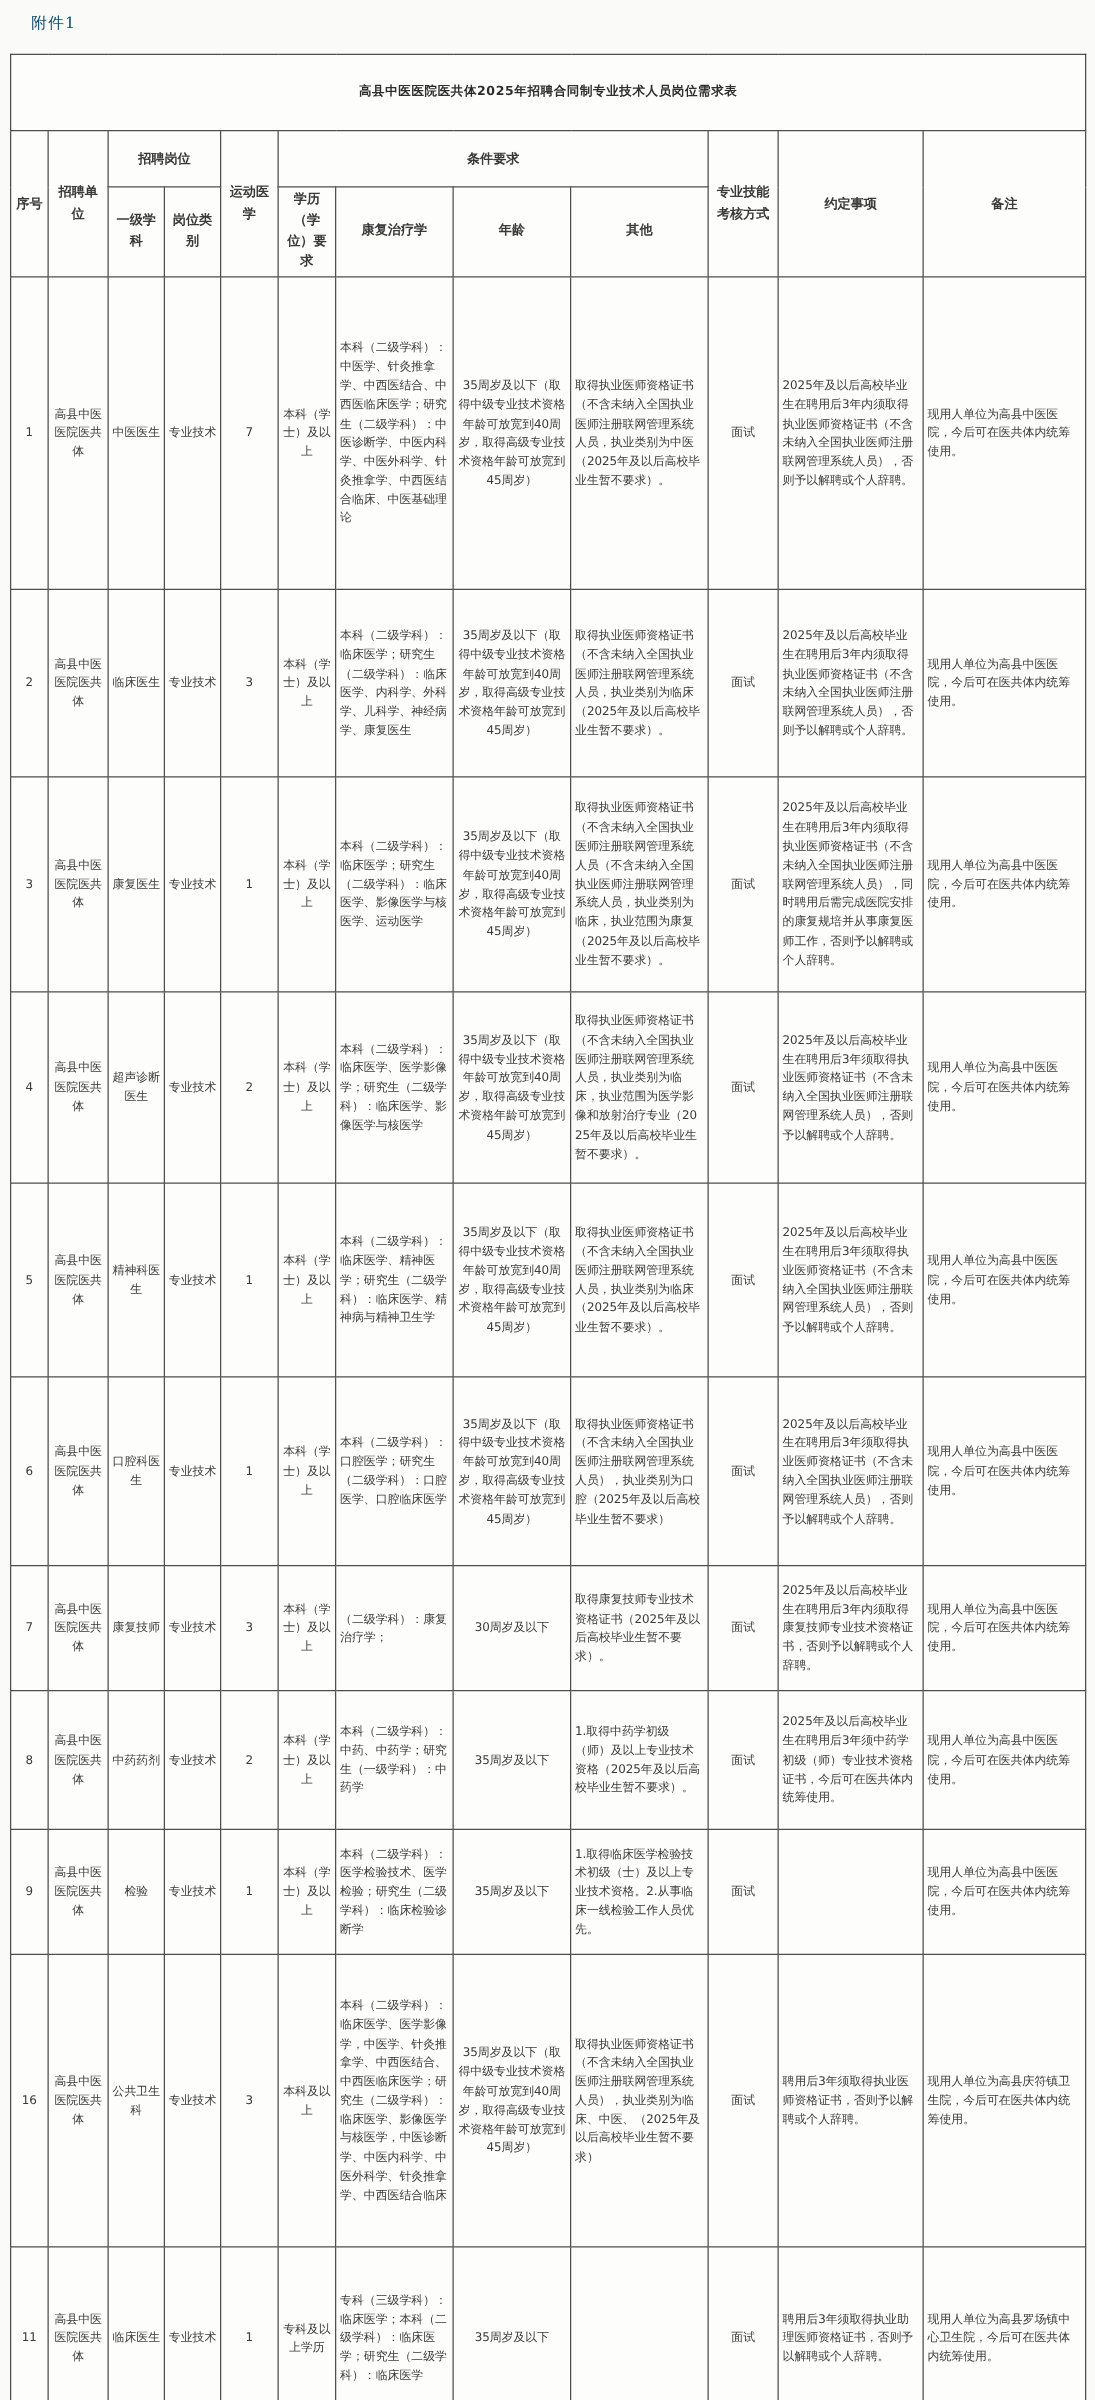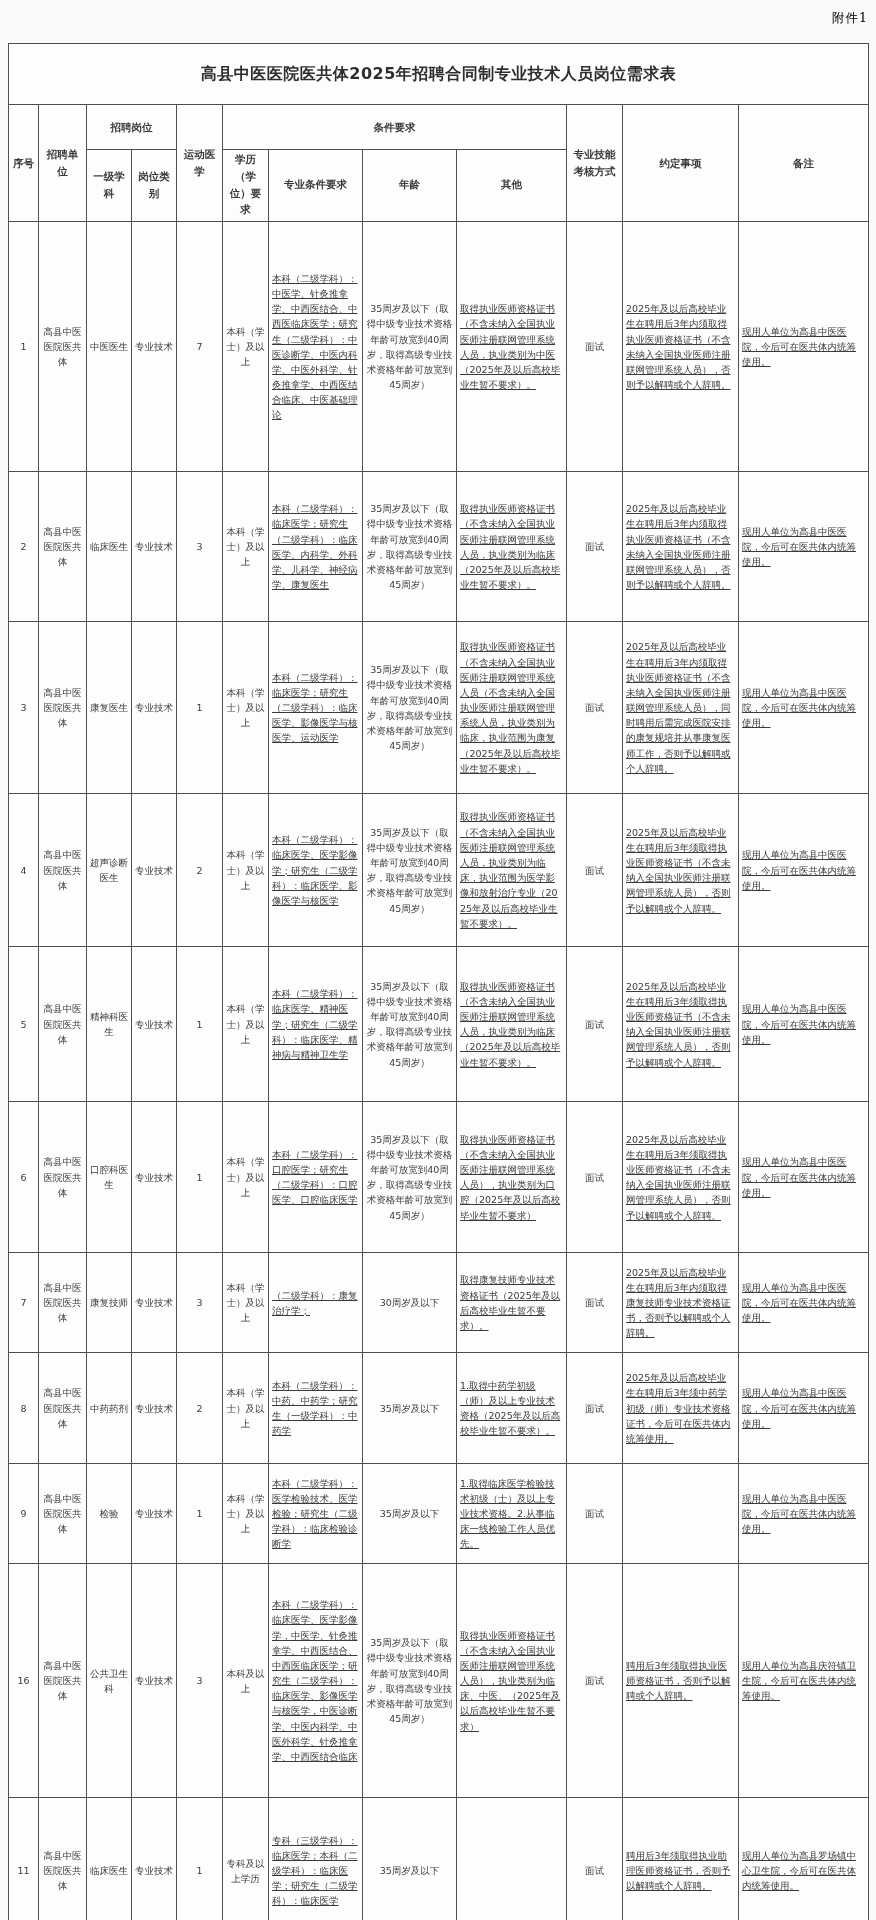--- a/index.html
+++ b/index.html
@@ -6,39 +6,39 @@
   body{
     width:876px;
     background:#f5f5f3;
     font-family:"DejaVu Sans","Liberation Sans",sans-serif;
     color:#3a3a3a;
     -webkit-font-smoothing:antialiased;
   }
   .page{width:876px;min-height:1920px;background:#fafaf8;box-sizing:border-box;padding:6px 8px 10px 8px;}
   .attachment{
     font-family:"DejaVu Serif","Liberation Serif",serif;
-    font-size:12.5px;color:#000000;margin:4px 0 16px 42px;letter-spacing:1px;text-align:right;
+    font-size:12.5px;color:#0c4a6e;margin:4px 0 16px 17px;letter-spacing:1px;
   }
   table{border-collapse:collapse;width:860px;table-layout:fixed;background:#fdfdfc;}
   th,td{
     border:1px solid #4e4e4e;
     font-weight:normal;
     font-size:9.5px;
     line-height:1.6;
     padding:2px 3px;
     vertical-align:middle;
     word-break:break-all;
     color:#3a3a3a;
   }
   thead th{font-weight:bold;font-size:10.5px;text-align:center;}
-  .title-cell{height:56px;font-size:16px;font-weight:bold;color:#2e2e2e;letter-spacing:0.5px;}
+  .title-cell{height:56px;font-size:10px;font-weight:bold;color:#2e2e2e;letter-spacing:0.5px;}
   .group-row th{height:40px;}
   .leaf-row th{height:50px;font-family:Liberation Mono, monospace;}
   td.c{text-align:center;}
-  td.l{text-align:left;text-decoration:underline;}
+  td.l{text-align:left;}
   tbody tr:nth-child(1){height:250px;}
   tbody tr:nth-child(2){height:150px;}
   tbody tr:nth-child(3){height:172px;}
   tbody tr:nth-child(4){height:153px;}
   tbody tr:nth-child(5){height:155px;}
   tbody tr:nth-child(6){height:151px;}
   tbody tr:nth-child(7){height:100px;}
   tbody tr:nth-child(8){height:111px;}
   tbody tr:nth-child(9){height:100px;}
   tbody tr:nth-child(10){height:234px;}
@@ -76,21 +76,21 @@
         <th rowspan="2">运动医学</th>
         <th colspan="4">条件要求</th>
         <th rowspan="2">专业技能考核方式</th>
         <th rowspan="2">约定事项</th>
         <th rowspan="2">备注</th>
       </tr>
       <tr class="leaf-row">
         <th>一级学科</th>
         <th>岗位类别</th>
         <th>学历（学位）要求</th>
-        <th>专业条件要求</th>
+        <th>康复治疗学</th>
         <th>年龄</th>
         <th>其他</th>
       </tr>
     </thead>
     <tbody>
   <tr>
     <td class="c">1</td>
     <td class="c">高县中医医院医共体</td>
     <td class="c">中医医生</td>
     <td class="c">专业技术</td>

